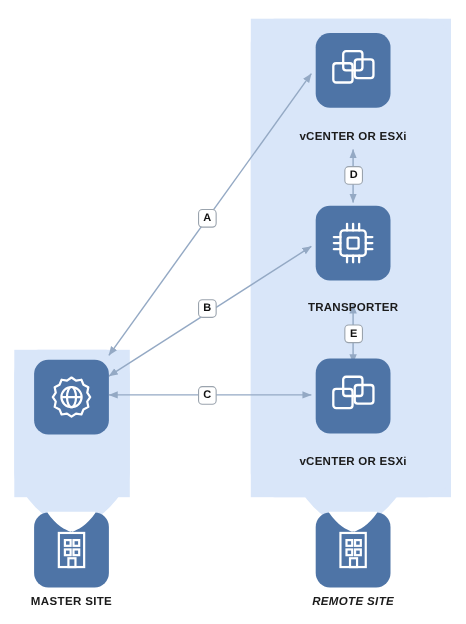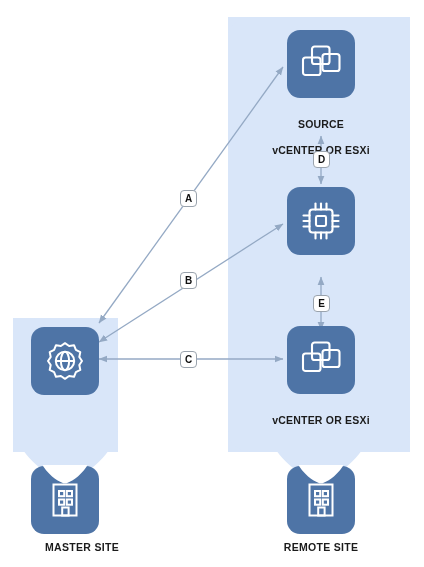--- a/index.html
+++ b/index.html
@@ -139,21 +139,20 @@
   <div class="tile" style="left:287px; top:30px; width:68px; height:68px;">
     <span>
       <svg width="42" height="42" viewBox="0 0 42 42" fill="none" stroke="#ffffff" stroke-width="2.1">
         <rect x="12" y="3.5" width="17.5" height="17.5" rx="2.6"></rect>
         <rect x="22.5" y="11" width="17" height="17" rx="2.6"></rect>
         <rect x="3" y="14.5" width="17.5" height="17.5" rx="2.6"></rect>
       </svg>
     </span>
   </div>
   <div class="node-label" style="left:241px; top:105px; width:160px;">
-    <div>SOURCE</div>
     <div>vCENTER OR ESXi</div>
   </div>
 
   <div class="tile" style="left:287px; top:187px; width:68px; height:68px;">
     <span>
       <svg width="42" height="42" viewBox="0 0 42 42" fill="none" stroke="#ffffff" stroke-width="2.1" stroke-linecap="round">
         <rect x="9.5" y="9.5" width="23" height="23" rx="3"></rect>
         <rect x="16" y="16" width="10" height="10" rx="1.4"></rect>
         <line x1="15.5" y1="3.5" x2="15.5" y2="9.5"></line>
         <line x1="21" y1="3.5" x2="21" y2="9.5"></line>
@@ -163,20 +162,23 @@
         <line x1="26.5" y1="32.5" x2="26.5" y2="38.5"></line>
         <line x1="3.5" y1="15.5" x2="9.5" y2="15.5"></line>
         <line x1="3.5" y1="21" x2="9.5" y2="21"></line>
         <line x1="3.5" y1="26.5" x2="9.5" y2="26.5"></line>
         <line x1="32.5" y1="15.5" x2="38.5" y2="15.5"></line>
         <line x1="32.5" y1="21" x2="38.5" y2="21"></line>
         <line x1="32.5" y1="26.5" x2="38.5" y2="26.5"></line>
       </svg>
     </span>
   </div>
+  <div class="node-label" style="left:241px; top:261px; width:160px;">
+    <div>TRANSPORTER</div>
+  </div>
 
   <div class="tile" style="left:287px; top:326px; width:68px; height:68px;">
     <span>
       <svg width="42" height="42" viewBox="0 0 42 42" fill="none" stroke="#ffffff" stroke-width="2.1">
         <rect x="12" y="3.5" width="17.5" height="17.5" rx="2.6"></rect>
         <rect x="22.5" y="11" width="17" height="17" rx="2.6"></rect>
         <rect x="3" y="14.5" width="17.5" height="17.5" rx="2.6"></rect>
       </svg>
     </span>
   </div>
@@ -207,38 +209,38 @@
         <rect x="18.8" y="10" width="5.2" height="5.2"></rect>
         <rect x="11" y="18.5" width="5.2" height="5.2"></rect>
         <rect x="18.8" y="18.5" width="5.2" height="5.2"></rect>
         <rect x="14.2" y="26.5" width="6.4" height="8"></rect>
       </svg>
     </span>
     <svg style="position:absolute;left:50%;top:-1px;transform:translateX(-50%);" width="44" height="19" viewBox="0 0 44 19">
       <path d="M0 0 L44 0 L44 1 C36 13 27 17 23 18.4 C22.4 18.6 22.2 18.3 22 17.8 C21.8 18.3 21.6 18.6 21 18.4 C17 17 8 13 0 1 Z" fill="#ffffff"></path>
     </svg>
   </div>
-  <div class="site-label" style="left:22px; top:541px; width:120px;">MASTER SITE</div>
+  <div class="site-label" style="left:5px; top:541px; width:120px;">MASTER SITE</div>
 
   <div class="tile site-tile" style="left:287px; top:466px; width:68px; height:68px;">
     <span>
       <svg width="34" height="38" viewBox="0 0 34 38" fill="none" stroke="#ffffff" stroke-width="2">
         <rect x="5.5" y="3.5" width="23" height="31"></rect>
         <rect x="11" y="10" width="5.2" height="5.2"></rect>
         <rect x="18.8" y="10" width="5.2" height="5.2"></rect>
         <rect x="11" y="18.5" width="5.2" height="5.2"></rect>
         <rect x="18.8" y="18.5" width="5.2" height="5.2"></rect>
         <rect x="14.2" y="26.5" width="6.4" height="8"></rect>
       </svg>
     </span>
     <svg style="position:absolute;left:50%;top:-1px;transform:translateX(-50%);" width="44" height="19" viewBox="0 0 44 19">
       <path d="M0 0 L44 0 L44 1 C36 13 27 17 23 18.4 C22.4 18.6 22.2 18.3 22 17.8 C21.8 18.3 21.6 18.6 21 18.4 C17 17 8 13 0 1 Z" fill="#ffffff"></path>
     </svg>
   </div>
-  <div class="site-label" style="left:261px; top:541px; width:120px;">REMOTE SITE</div>
+  <div class="site-label" style="left:261px; top:541px; width:120px;font-style:italic;">REMOTE SITE</div>
 
   <div class="badge" style="left:180px; top:190px;">A</div>
   <div class="badge" style="left:180px; top:272px;">B</div>
   <div class="badge" style="left:180px; top:351px;">C</div>
   <div class="badge" style="left:313px; top:151px;">D</div>
   <div class="badge" style="left:313px; top:295px;">E</div>
 
 </div>
 
 </body></html>

